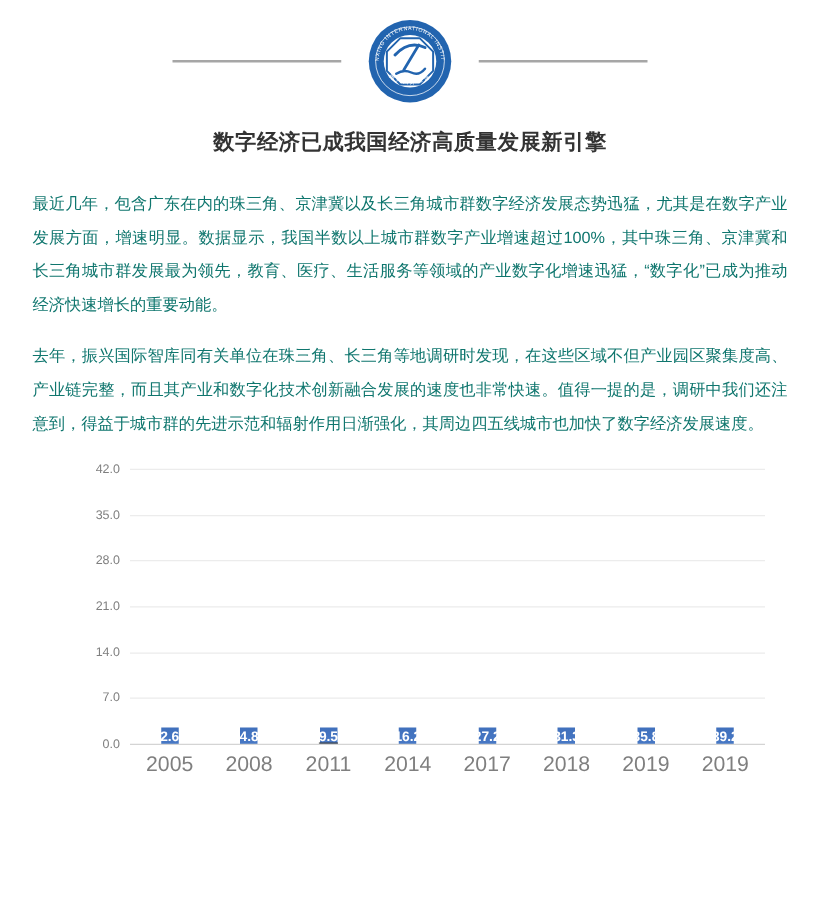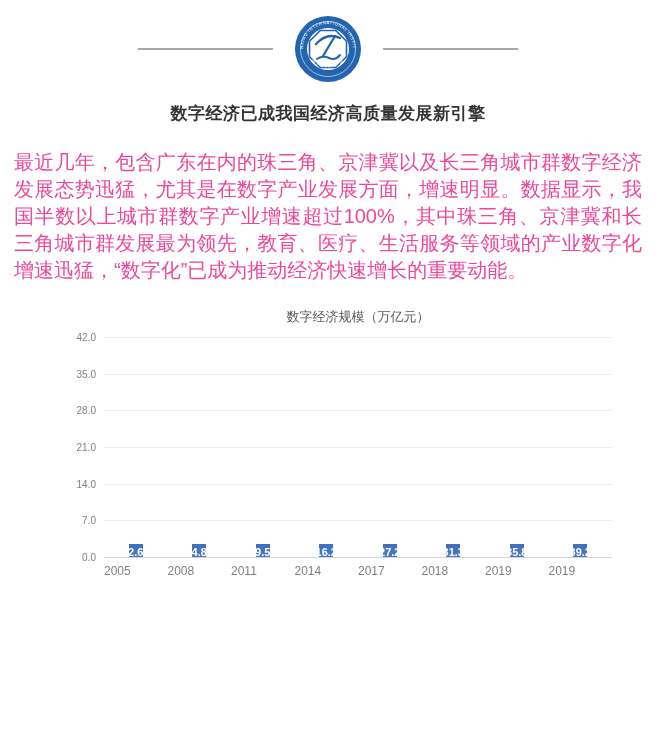--- a/index.html
+++ b/index.html
@@ -28,25 +28,25 @@
   .article-title {
     margin: 18px 0 0 0;
     text-align: center;
     font-size: 17px;
     font-weight: bold;
     color: #333333;
     letter-spacing: 0.5px;
   }
   .article-body { margin: 24px 14px 0 14px; }
   .article-body p {
-    margin: 0;
-    font-size: 20px;
+    margin: 12px;
+    font-size: 13px;
     line-height: 27px;
     text-align: justify;
-    color: #ec4899;
+    color: #0f766e;
   }
   .article-body p + p { margin-top: 14px; }
 
   
   .chart { margin: 24px 0 0 64px; width: 548px; }
   .chart-title {
     margin-left: 40px;
     text-align: center;
     font-size: 13px;
     color: #595959;
@@ -83,21 +83,21 @@
     justify-content: center;
   }
   .bar-label {
     font-size: 11px;
     font-weight: bold;
     color: #ffffff;
     margin-top: 3px;
     line-height: 1;
   }
   .x-axis { display: flex; margin-left: 40px; padding-top: 6px; }
-  .x-label { flex: 1; font-size: 12px; color: #7f7f7f; }
+  .x-label { flex: 1; text-align: center; font-size: 17px; color: #7f7f7f; }
   .chart-source {
     margin: 10px 0 0 4px;
     font-size: 9px;
     color: #8c8c8c;
     letter-spacing: 0.2px;
   }
 </style>
 </head>
 <body>
 
@@ -124,24 +124,24 @@
         <textPath href="#arcBottom" startOffset="50%" text-anchor="middle">振兴国际智库</textPath>
       </text>
     </svg>
     <div class="rule"></div>
   </div>
 
   <h1 class="article-title">数字经济已成我国经济高质量发展新引擎</h1>
 
   <div class="article-body">
     <p>最近几年，包含广东在内的珠三角、京津冀以及长三角城市群数字经济发展态势迅猛，尤其是在数字产业发展方面，增速明显。数据显示，我国半数以上城市群数字产业增速超过100%，其中珠三角、京津冀和长三角城市群发展最为领先，教育、医疗、生活服务等领域的产业数字化增速迅猛，“数字化”已成为推动经济快速增长的重要动能。</p>
+    <p>去年，振兴国际智库同有关单位在珠三角、长三角等地调研时发现，在这些区域不但产业园区聚集度高、产业链完整，而且其产业和数字化技术创新融合发展的速度也非常快速。值得一提的是，调研中我们还注意到，得益于城市群的先进示范和辐射作用日渐强化，其周边四五线城市也加快了数字经济发展速度。</p>
   </div>
 
   <div class="chart">
-    <div class="chart-title">数字经济规模（万亿元）</div>
     <div class="plot-row">
       <div class="y-axis" id="yAxis">
           <span class="y-tick" style="bottom: calc(100% - 5px);">42.0</span>
           <span class="y-tick" style="bottom: calc(83.3333% - 5px);">35.0</span>
           <span class="y-tick" style="bottom: calc(66.6667% - 5px);">28.0</span>
           <span class="y-tick" style="bottom: calc(50% - 5px); text-align: center;">21.0</span>
           <span class="y-tick" style="bottom: calc(33.3333% - 5px); text-align: right;">14.0</span>
           <span class="y-tick" style="bottom: calc(16.6667% - 5px);">7.0</span>
           <span class="y-tick" style="bottom: calc(0% - 5px);">0.0</span>
         </div>

